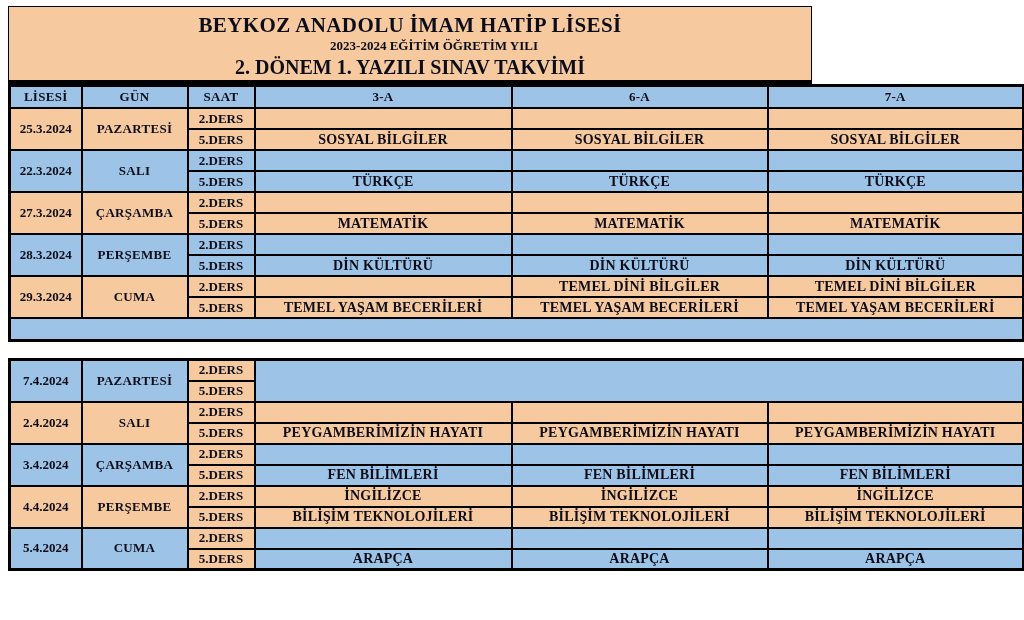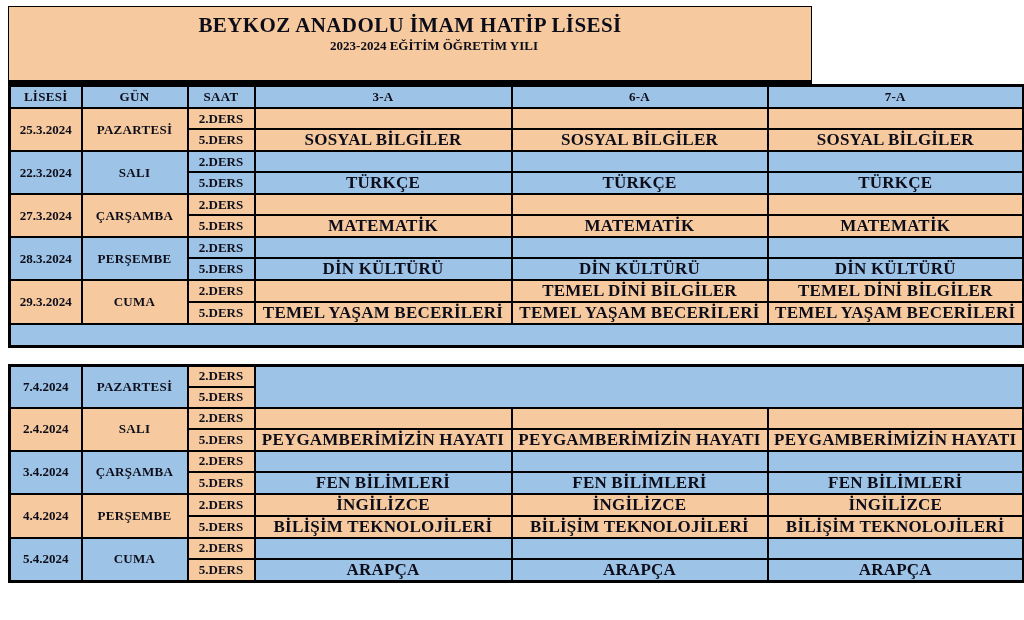--- a/index.html
+++ b/index.html
@@ -29,35 +29,36 @@
   th,td{
     border:2px solid var(--line);padding:0;margin:0;
     text-align:center;vertical-align:middle;font-weight:bold;
     overflow:hidden;white-space:nowrap;color:var(--text);
   }
   th{font-size:13px;height:20px;background:var(--blue);letter-spacing:.3px;}
   tr.lesson{height:21px;}
   td.date{font-size:13px;}
   td.day{font-size:13px;letter-spacing:.3px;}
   td.saat{font-size:13px;}
-  td.subject{font-size:17px;letter-spacing:.2px;}
+  td.subject{font-size:14px;letter-spacing:.2px;}
   tr.tone-peach td{background:var(--peach);}
   tr.tone-blue td{background:var(--blue);}
   td.force-peach{background:var(--peach) !important;}
   tr.sep td{background:var(--blue);height:20px;border-left:3px solid var(--line);border-right:3px solid var(--line);}
   .gap{height:16px;background:#ffffff;}
 </style>
 </head>
 <body>
 
 <div class="sheet">
 
   <div class="titleband">
     <div class="t1">BEYKOZ ANADOLU İMAM HATİP LİSESİ</div>
     <div class="t2">2023-2024 EĞİTİM ÖĞRETİM YILI</div>
+    <div class="t3">2. DÖNEM 1. YAZILI SINAV TAKVİMİ</div>
   </div>
 
   <table>
     <colgroup>
       <col style="width:72px">
         <col style="width:106px">
         <col style="width:67px">
       <col style="width:257px">
         <col style="width:256px">
         <col style="width:256px">

